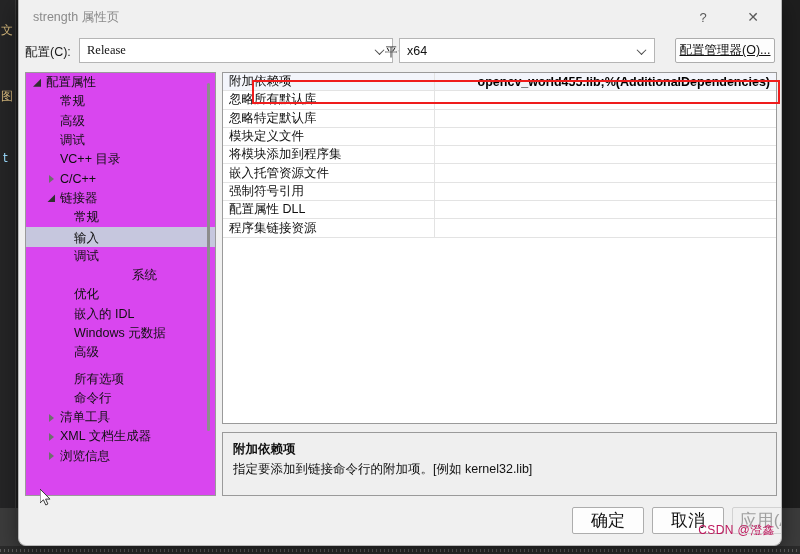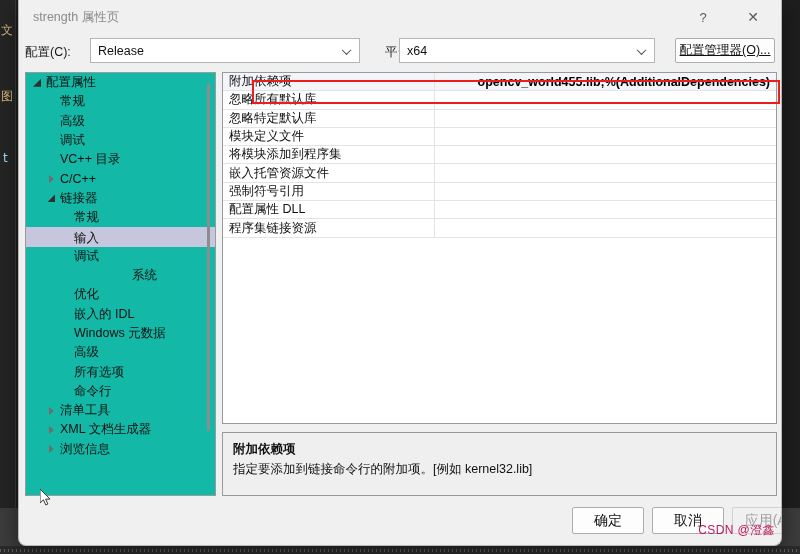--- a/index.html
+++ b/index.html
@@ -102,36 +102,36 @@
     width: 8px; height: 8px;
   }
   .combo .caret::before {
     content: ""; position: absolute; left: 0; top: 0;
     width: 6px; height: 6px;
     border-right: 1.3px solid #4a4a4a;
     border-bottom: 1.3px solid #4a4a4a;
     transform: rotate(45deg);
   }
   #label-config { left: 6px; }
-  #combo-config { left: 71px; width: 270px; }
+  #combo-config { left: 60px; width: 314px; font-family: Liberation Serif, serif; }
   #label-platform { left: 366px; }
   #combo-platform { left: 380px; width: 256px; }
   #btn-config-manager {
     position: absolute; left: 656px; top: 2px; width: 100px; height: 25px;
     background: #fdfdfd; border: 1px solid #adadad; border-radius: 2px;
     font-size: 12.5px; color: #111;
     display: flex; align-items: center; justify-content: center;
     cursor: default; white-space: nowrap; text-decoration: underline;
   }
 
   
   #tree-panel {
     position: absolute; left: 6px; top: 72px;
     width: 191px; height: 424px;
-    background: #14b8a6;
+    background: #d946ef;
     border: 1px solid #9a9a9a;
     overflow: hidden;
   }
   .tree-node {
     position: relative;
     height: 19.3px;
     display: flex; align-items: center;
     font-size: 12.5px; color: #101010;
     white-space: nowrap;
     cursor: default;
@@ -225,21 +225,21 @@
   }
 
   
   #footer {
     position: absolute; left: 0; top: 503px; width: 764px; height: 42px;
   }
   .dlgbtn {
     position: absolute; top: 4px; height: 27px; width: 72px;
     background: #fdfdfd; border: 1px solid #adadad; border-radius: 2px;
     display: flex; align-items: center; justify-content: center;
-    font-size: 14px; color: #111;
+    font-size: 17px; color: #111;
     cursor: default; white-space: nowrap;
   }
   .dlgbtn.disabled { color: #a0a0a0; background: #f0f0f0; border-color: #d2d2d2; }
   #btn-ok { left: 553px; }
   #btn-cancel { left: 633px; }
   #btn-apply { left: 713px; width: 72px; }
 
   
   #watermark {
     position: absolute; right: 6px; bottom: 6px;
@@ -355,21 +355,21 @@
           <span class="tree-label">嵌入的 IDL</span>
         </div>
         <div class="tree-node" style="padding-left: 32px;">
           <span class="twisty"></span>
           <span class="tree-label">Windows 元数据</span>
         </div>
         <div class="tree-node" style="padding-left: 32px;">
           <span class="twisty"></span>
           <span class="tree-label">高级</span>
         </div>
-        <div class="tree-node" style="padding-left: 32px;">
+        <div class="tree-node" style="padding-left: 32px; margin-top: 7px;">
           <span class="twisty"></span>
           <span class="tree-label">所有选项</span>
         </div>
         <div class="tree-node" style="padding-left: 32px;">
           <span class="twisty"></span>
           <span class="tree-label">命令行</span>
         </div>
         <div class="tree-node" style="padding-left: 18px; text-align: right;">
           <span class="twisty">
             <span class="tw-right" style="border-left-color: rgb(110, 110, 110);"></span>

